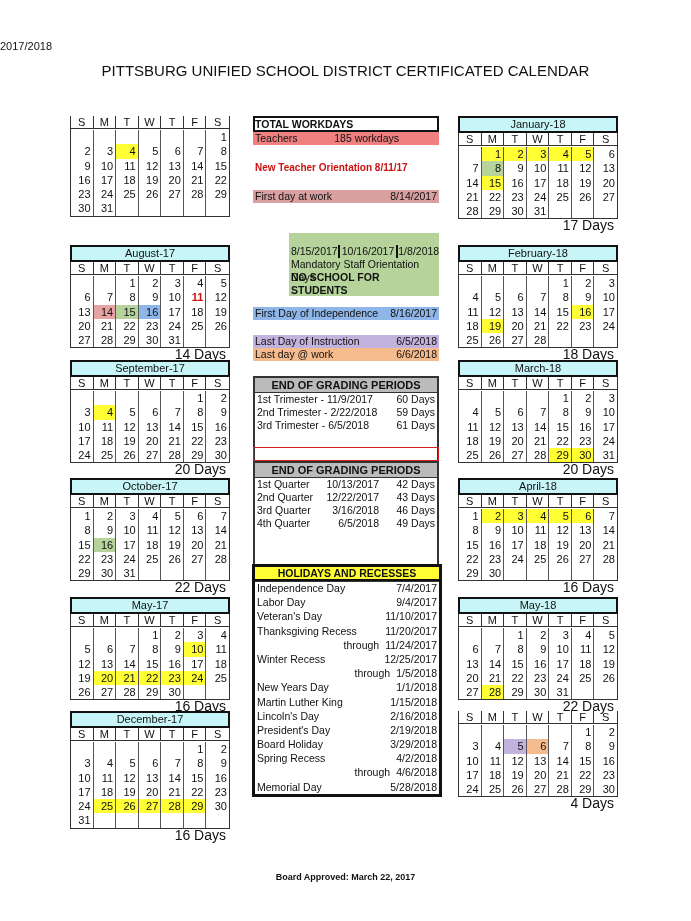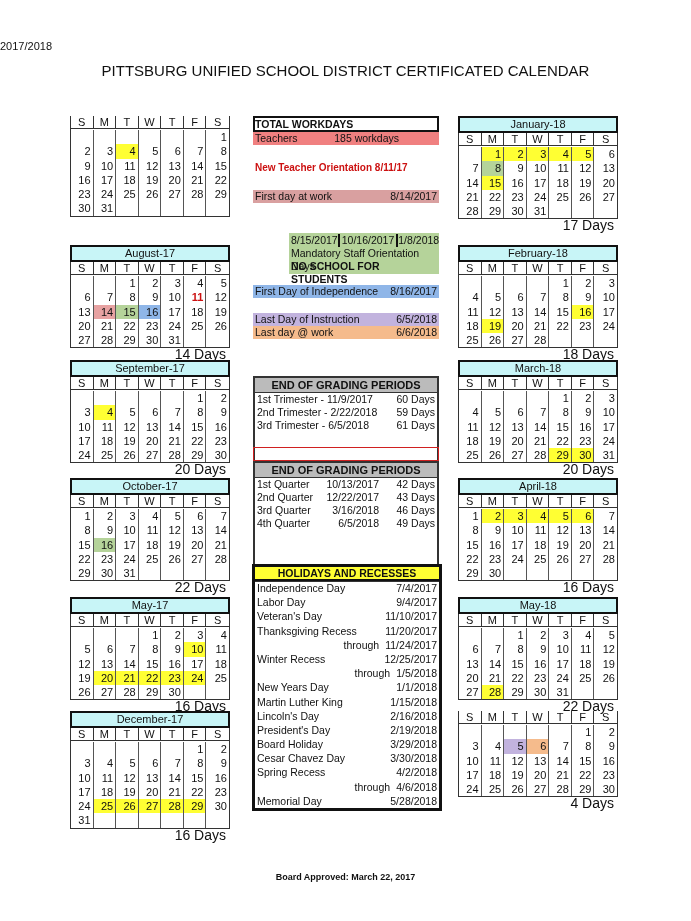--- a/index.html
+++ b/index.html
@@ -661,21 +661,21 @@
   <div style="height:16px"></div>
   <div class="row red" style="font-size:10px;">
     <span>New Teacher Orientation 8/11/17</span>
   </div>
   <div style="height:16px"></div>
   <div class="row" style="background:#d9a0a0;">
     <span>First day at work</span>
     <span>8/14/2017</span>
   </div>
   <div style="height:30px"></div>
-  <div style="background:#b5d39a;padding:1px 0;margin-left:36px;">
+  <div style="background:#b5d39a;padding:12px 0;margin-left:36px;">
     <div class="row" style="justify-content:space-around;">
       <span>8/15/2017</span>
       <span style="border-left:2px solid #111;padding-left:2px;border-right:2px solid #111;padding-right:2px;">10/16/2017</span>
       <span>1/8/2018</span>
     </div>
     <div class="row" style="justify-content:center;">Mandatory Staff Orientation Days</div>
     <div class="row" style="justify-content:center;font-weight:bold;">NO SCHOOL FOR STUDENTS</div>
   </div>
   <div style="height:11px"></div>
   <div class="row" style="background:#8fb6e8;">
@@ -781,24 +781,20 @@
       </div>
       <div class="row" style="height: 14.2px; line-height: 14.2px;">
         <span>President's Day</span>
         <span>2/19/2018</span>
       </div>
       <div class="row" style="height: 14.2px; line-height: 14.2px;">
         <span>Board Holiday</span>
         <span>3/29/2018</span>
       </div>
       <div class="row" style="height: 14.2px; line-height: 14.2px;">
-        <span>Cesar Chavez Day</span>
-        <span>3/30/2018</span>
-      </div>
-      <div class="row" style="height: 14.2px; line-height: 14.2px;">
         <span>Spring Recess</span>
         <span>4/2/2018</span>
       </div>
       <div class="row" style="height: 14.2px; line-height: 14.2px;">
         <span style="margin-left: auto; margin-right: 6px;">through</span>
         <span>4/6/2018</span>
       </div>
       <div class="row" style="height: 14.2px; line-height: 14.2px;">
         <span>Memorial Day</span>
         <span>5/28/2018</span>

